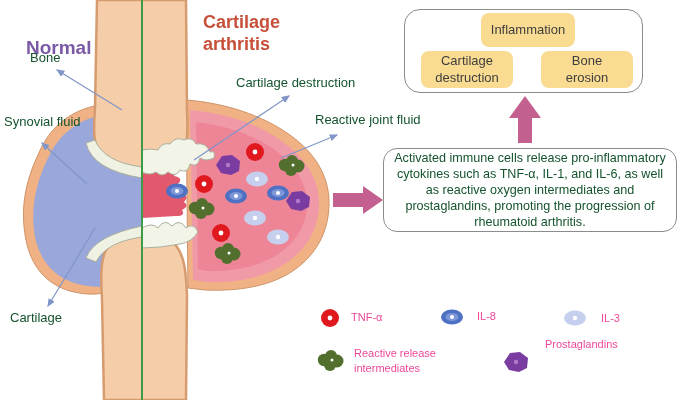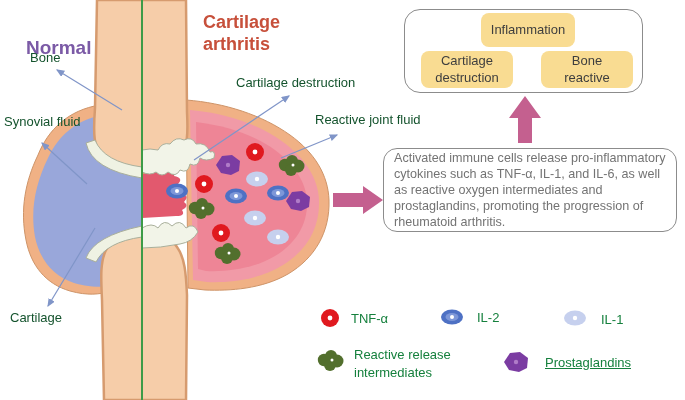--- a/index.html
+++ b/index.html
@@ -28,28 +28,28 @@
   }
   .ybox-inflammation{left:481px;top:13px;width:94px;height:34px;}
   .ybox-cartdest{left:421px;top:51px;width:92px;height:37px;padding:0 12px;}
   .ybox-bone{left:541px;top:51px;width:92px;height:37px;padding:0 14px;}
   .desc-box{
     position:absolute;left:383px;top:148px;width:294px;height:84px;
     border:1.5px solid #8c8c8c;border-radius:14px;background:#fff;box-sizing:border-box;
     display:flex;align-items:center;justify-content:center;padding:4px 10px;
   }
   .desc-text{
-    color:#737373;font-size:12.6px;line-height:16px;text-align:left;
+    color:#14532d;font-size:12.6px;line-height:16px;text-align:center;
   }
-  .legend-label{position:absolute;color:#15803d;font-size:13px;}
+  .legend-label{position:absolute;color:#ec4899;font-size:11px;}
   .lg-tnf{left:351px;top:311px;}
   .lg-il1{left:477px;top:310px;}
   .lg-il6{left:601px;top:312px;}
   .lg-roi{left:354px;top:346px;width:112px;white-space:normal;line-height:1.35;}
-  .lg-pg{left:545px;top:355px;text-decoration:underline;}
+  .lg-pg{left:545px;top:338px;}
 </style>
 </head>
 <body>
 
 <div class="stage">
 
   <svg width="685" height="400" viewBox="0 0 685 400">
     <defs>
       <marker id="ah" markerWidth="8" markerHeight="8" refX="6" refY="3" orient="auto">
         <path d="M0,0 L7,3 L0,6 Z" fill="#8095c8"></path>
@@ -148,25 +148,25 @@
 
   <div class="lbl lbl-bone">Bone</div>
   <div class="lbl lbl-syn">Synovial fluid</div>
   <div class="lbl lbl-cart">Cartilage</div>
   <div class="lbl lbl-cartdest">Cartilage destruction</div>
   <div class="lbl lbl-inflamed">Reactive joint fluid</div>
 
   <div class="flow-container"></div>
   <div class="ybox ybox-inflammation">Inflammation</div>
   <div class="ybox ybox-cartdest">Cartilage destruction</div>
-  <div class="ybox ybox-bone">Bone reactive</div>
+  <div class="ybox ybox-bone">Bone erosion</div>
 
   <div class="desc-box">
     <div class="desc-text">Activated immune cells release pro-inflammatory cytokines such as TNF-α, IL-1, and IL-6, as well as reactive oxygen intermediates and prostaglandins, promoting the progression of rheumatoid arthritis.</div>
   </div>
 
   <div class="legend-label lg-tnf">TNF-α</div>
-  <div class="legend-label lg-il1">IL-2</div>
-  <div class="legend-label lg-il6">IL-1</div>
+  <div class="legend-label lg-il1">IL-8</div>
+  <div class="legend-label lg-il6">IL-3</div>
   <div class="legend-label lg-roi">Reactive release intermediates</div>
   <div class="legend-label lg-pg">Prostaglandins</div>
 
 </div>
 
 </body></html>

